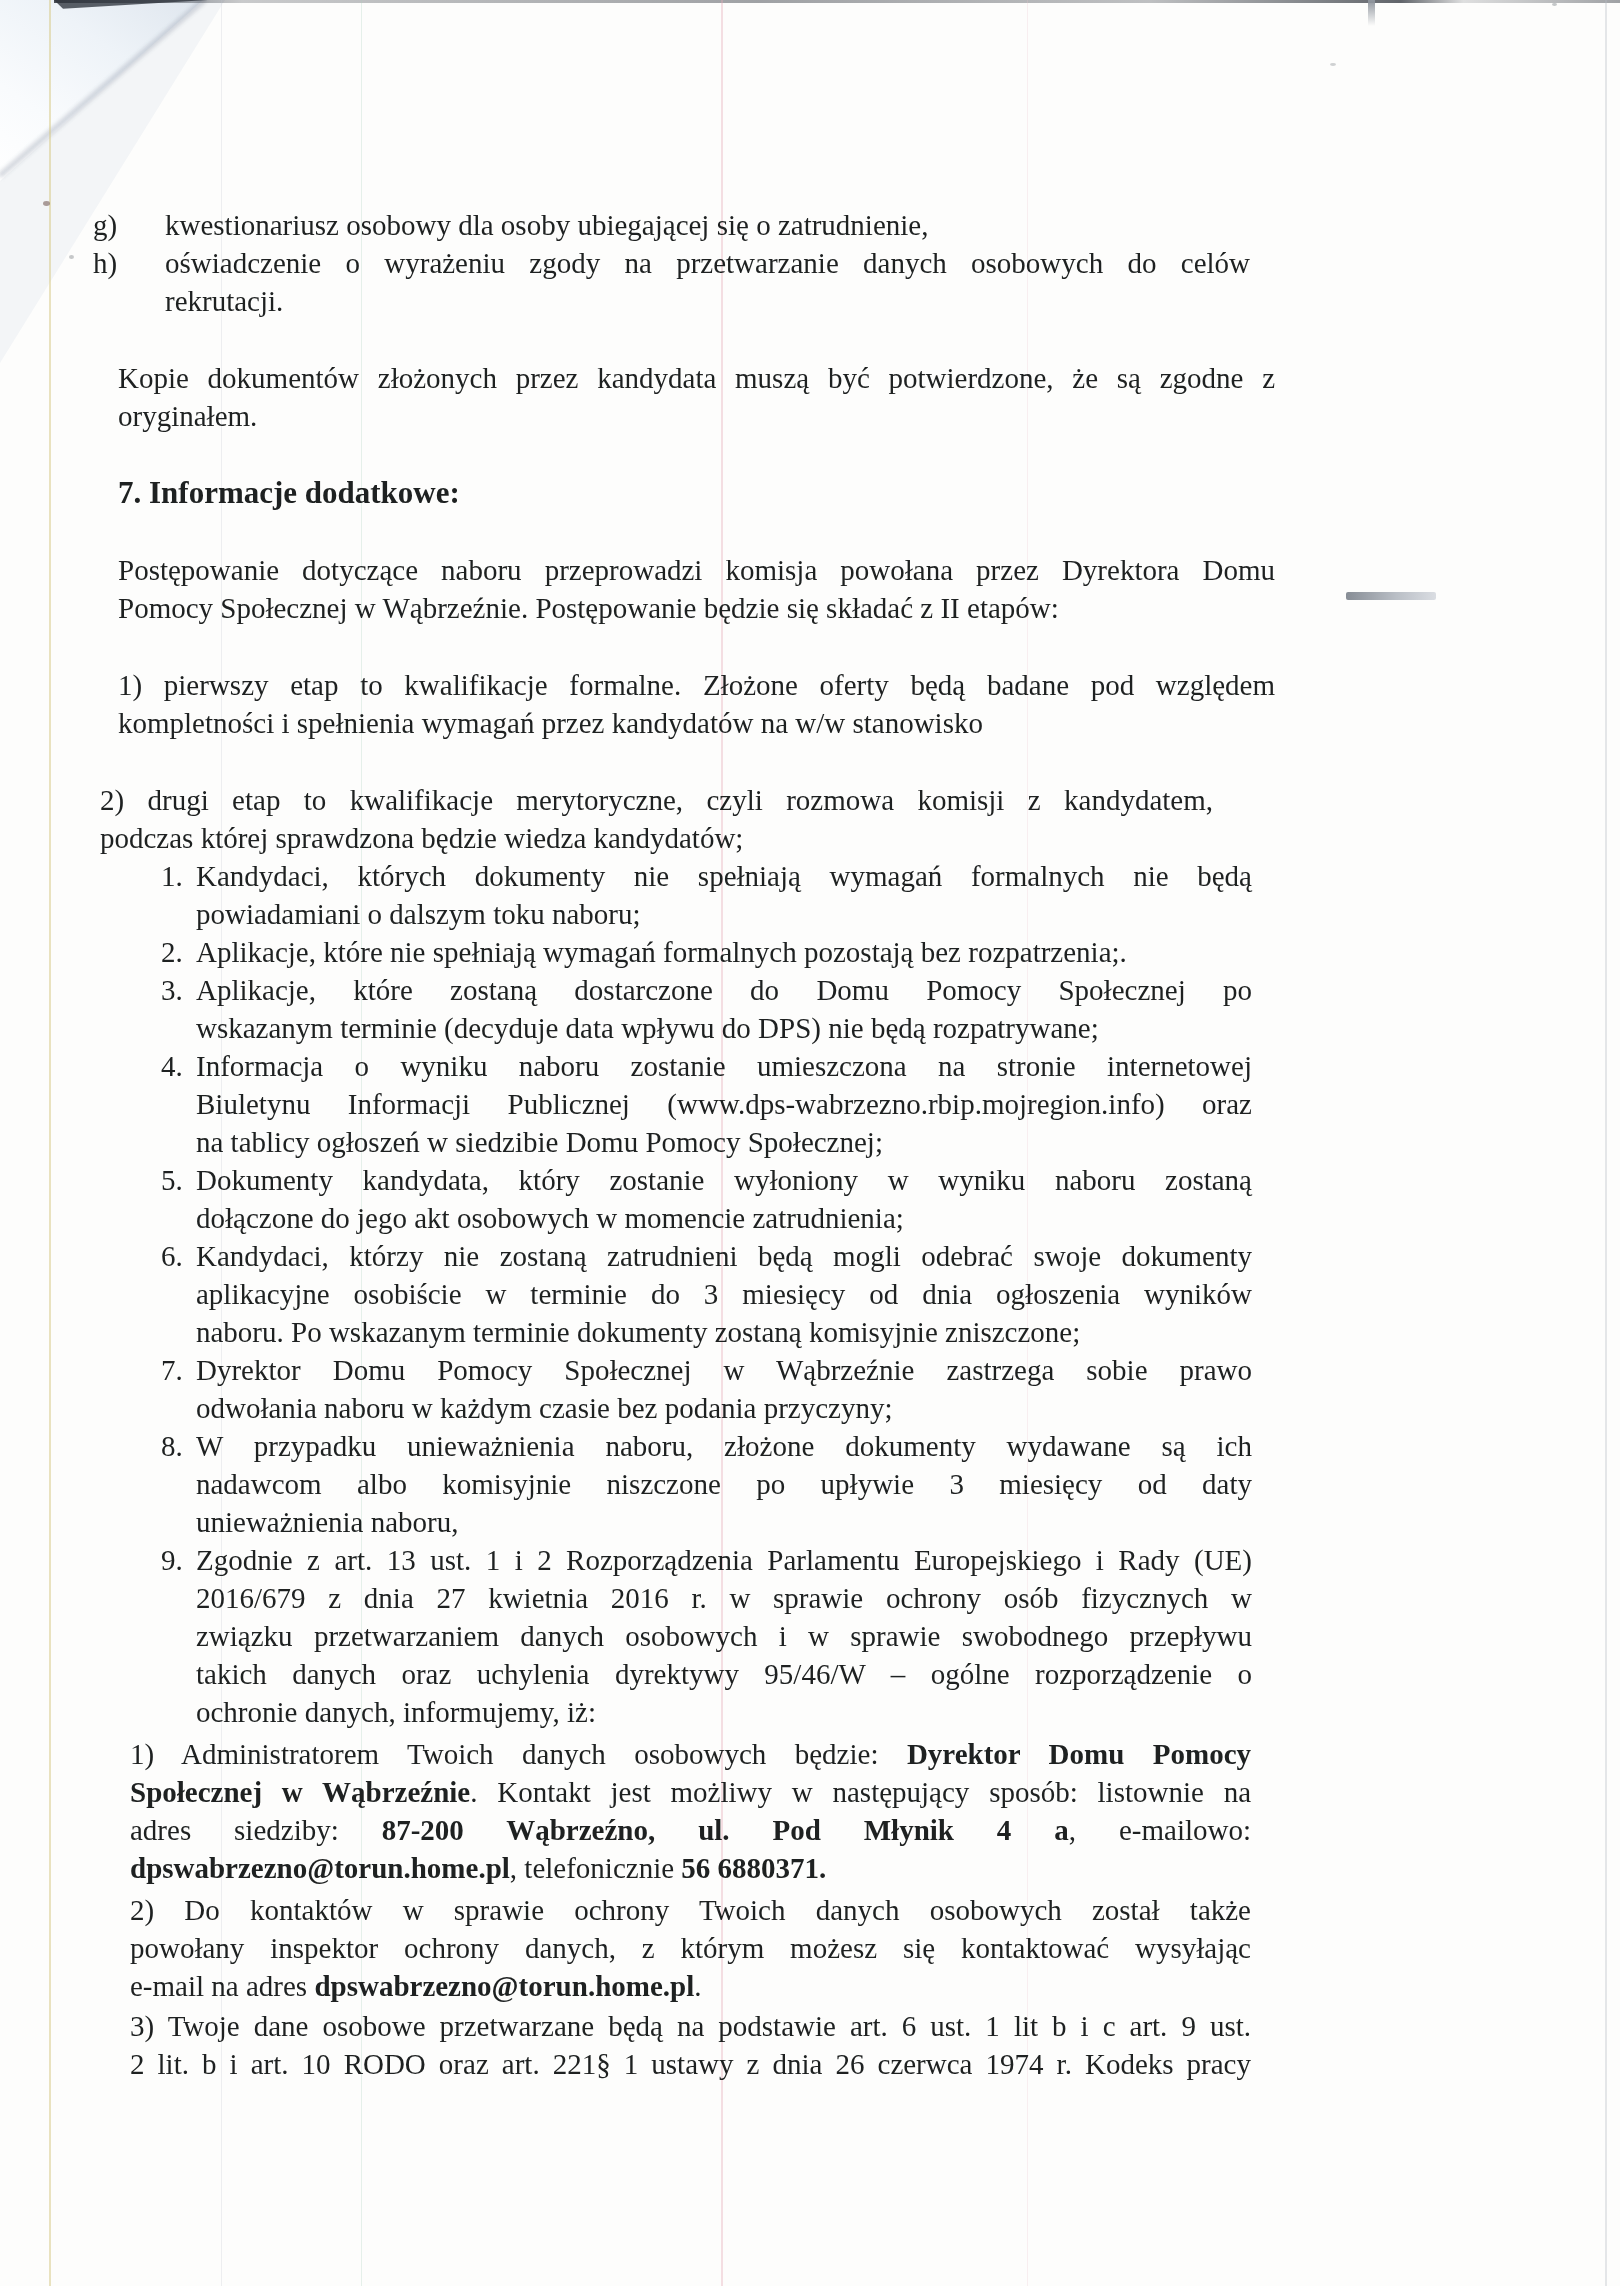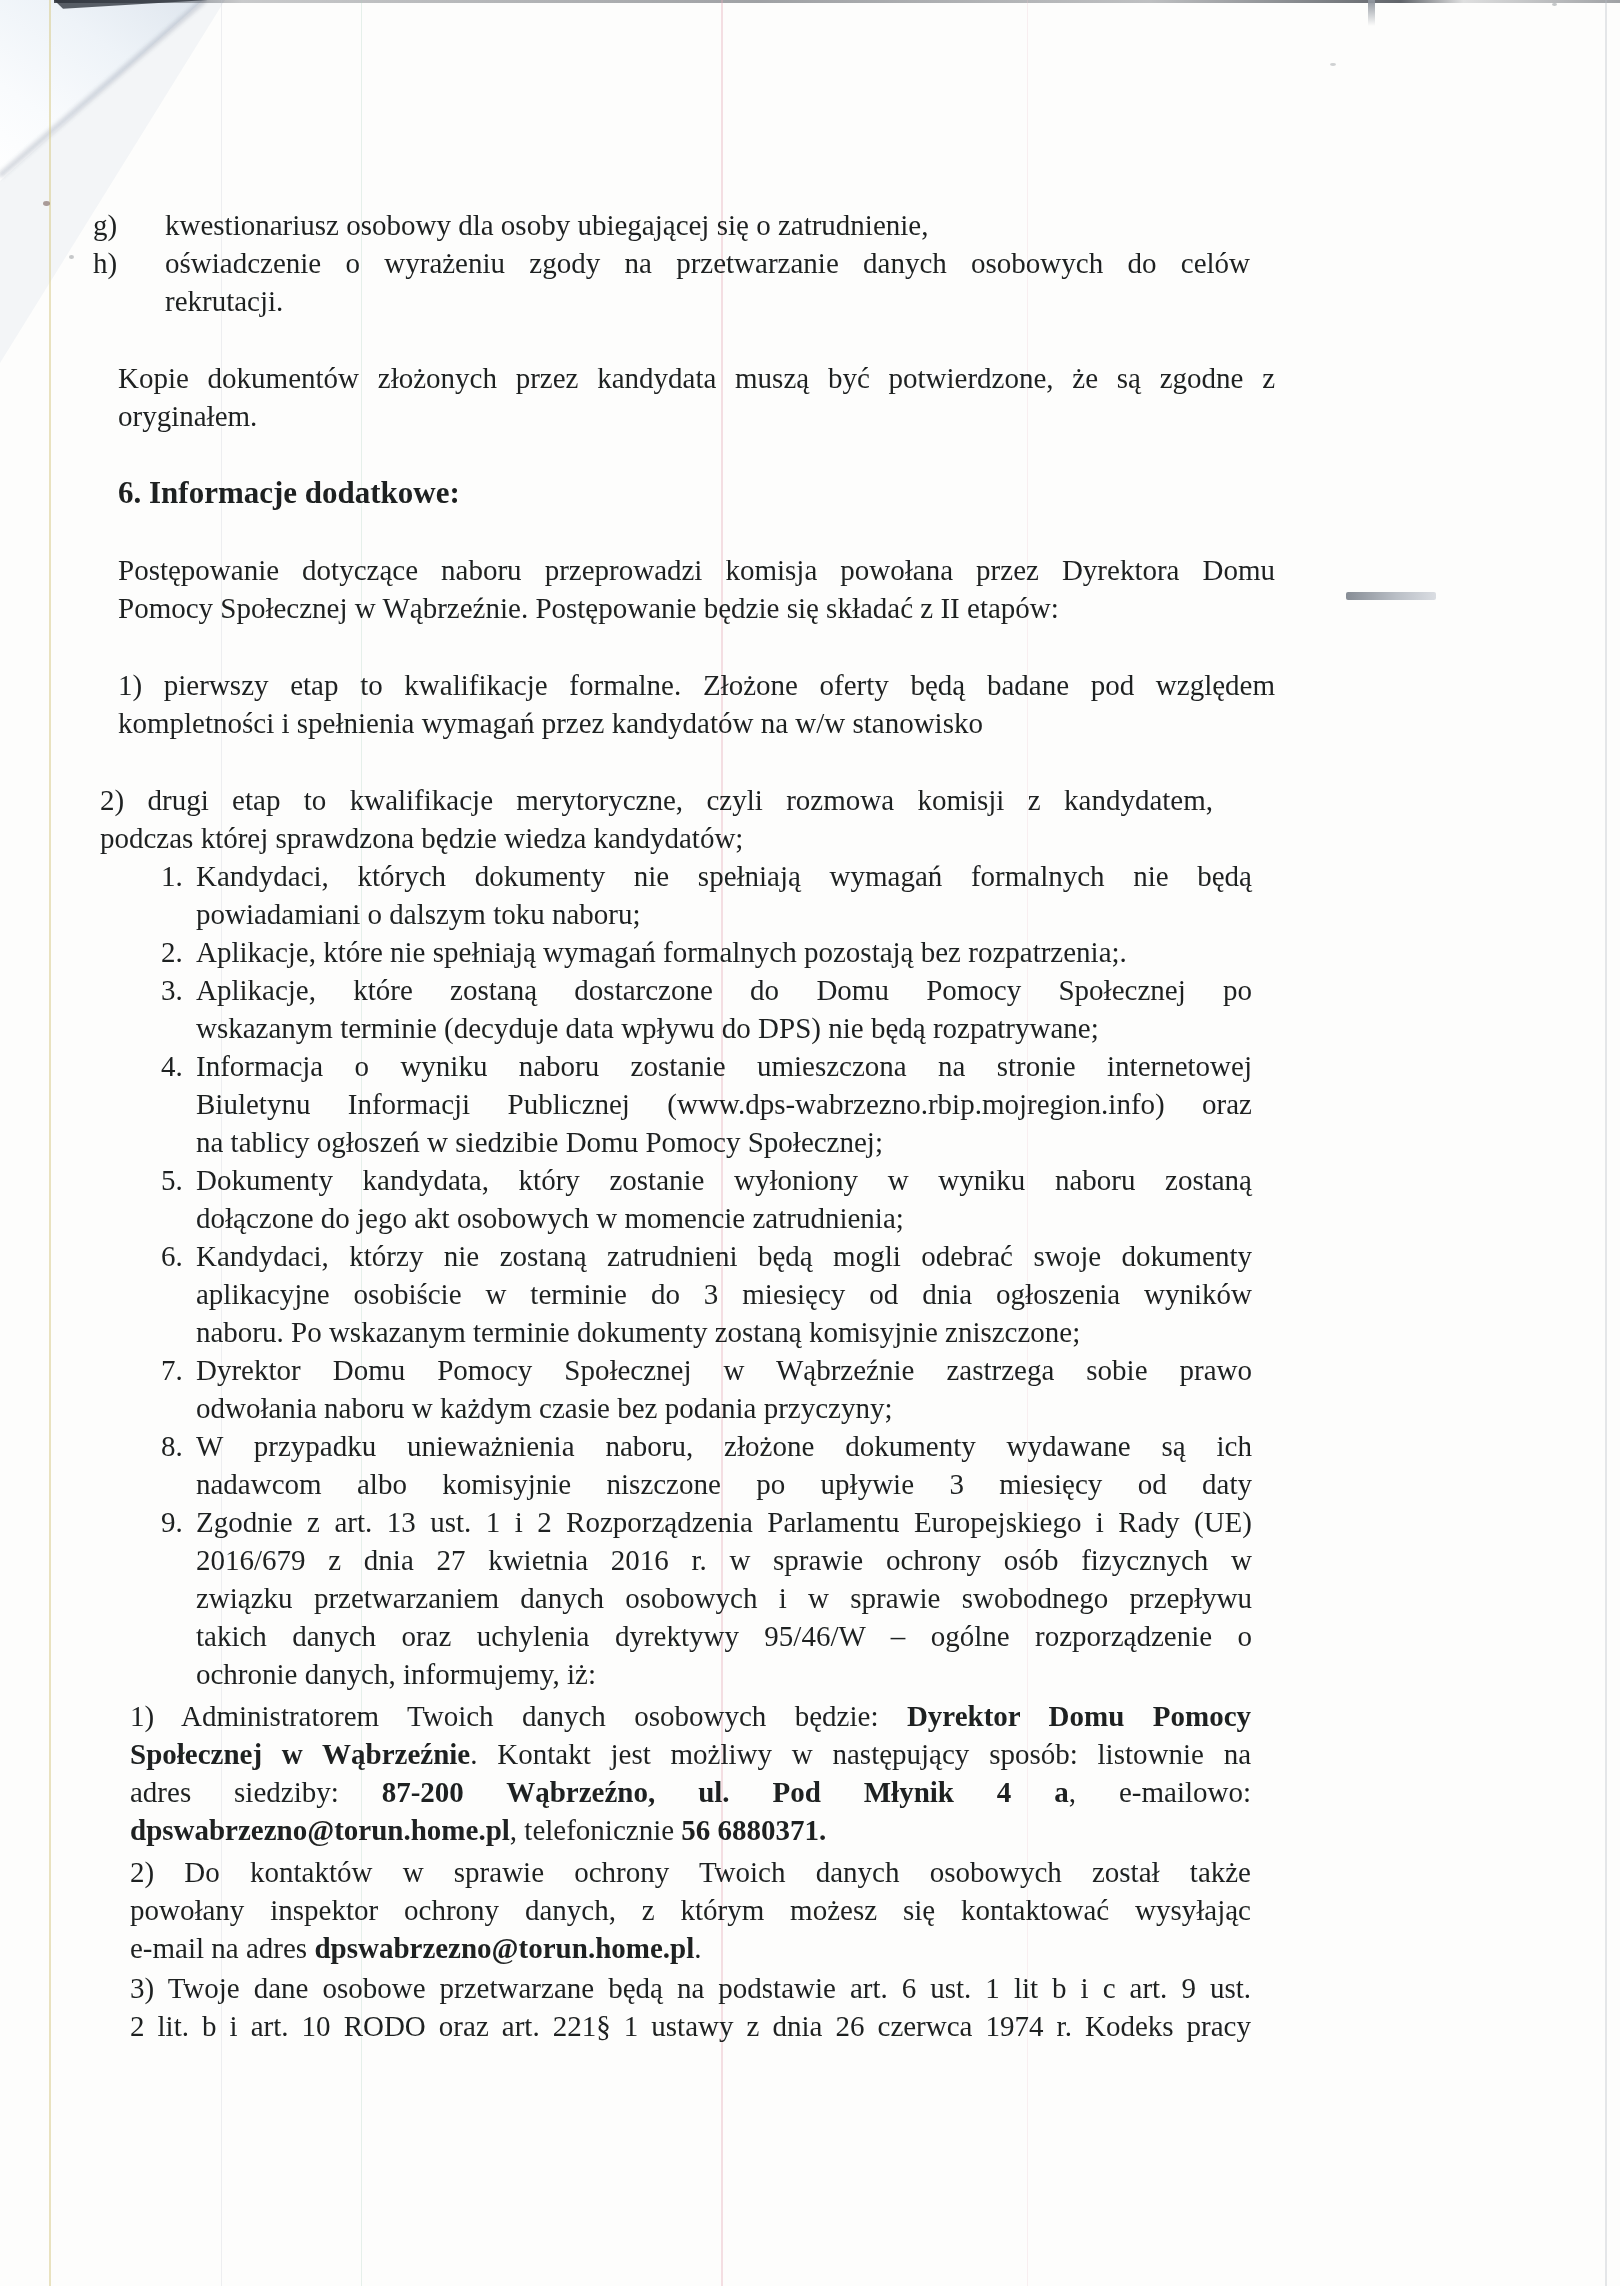--- a/index.html
+++ b/index.html
@@ -123,21 +123,21 @@
       <div class="ln j">oświadczenie o wyrażeniu zgody na przetwarzanie danych osobowych do celów</div>
       <div class="ln">rekrutacji.</div>
     </div>
 
     <div class="para gap">
       <div class="ln j">Kopie dokumentów złożonych przez kandydata muszą być potwierdzone, że są zgodne z</div>
       <div class="ln">oryginałem.</div>
     </div>
 
     <div class="para gap">
-      <div class="ln heading">6. Informacje dodatkowe:</div>
+      <div class="ln heading">7. Informacje dodatkowe:</div>
     </div>
 
     <div class="para gap">
       <div class="ln j">Postępowanie dotyczące naboru przeprowadzi komisja powołana przez Dyrektora Domu</div>
       <div class="ln">Pomocy Społecznej w Wąbrzeźnie. Postępowanie będzie się składać z II etapów:</div>
     </div>
 
     <div class="para gap">
       <div class="ln j">1) pierwszy etap to kwalifikacje formalne. Złożone oferty będą badane pod względem</div>
       <div class="ln">kompletności i spełnienia wymagań przez kandydatów na w/w stanowisko</div>
@@ -188,20 +188,21 @@
     <div class="num-item">
       <span class="num-marker">7.</span>
       <div class="ln j">Dyrektor Domu Pomocy Społecznej w Wąbrzeźnie zastrzega sobie prawo</div>
       <div class="ln">odwołania naboru w każdym czasie bez podania przyczyny;</div>
     </div>
 
     <div class="num-item">
       <span class="num-marker">8.</span>
       <div class="ln j">W przypadku unieważnienia naboru, złożone dokumenty wydawane są ich</div>
       <div class="ln j">nadawcom albo komisyjnie niszczone po upływie 3 miesięcy od daty</div>
+      <div class="ln">unieważnienia naboru,</div>
     </div>
 
     <div class="num-item">
       <span class="num-marker">9.</span>
       <div class="ln j">Zgodnie z art. 13 ust. 1 i 2 Rozporządzenia Parlamentu Europejskiego i Rady (UE)</div>
       <div class="ln j">2016/679 z dnia 27 kwietnia 2016 r. w sprawie ochrony osób fizycznych w</div>
       <div class="ln j">związku przetwarzaniem danych osobowych i w sprawie swobodnego przepływu</div>
       <div class="ln j">takich danych oraz uchylenia dyrektywy 95/46/W – ogólne rozporządzenie o</div>
       <div class="ln">ochronie danych, informujemy, iż:</div>
     </div>

